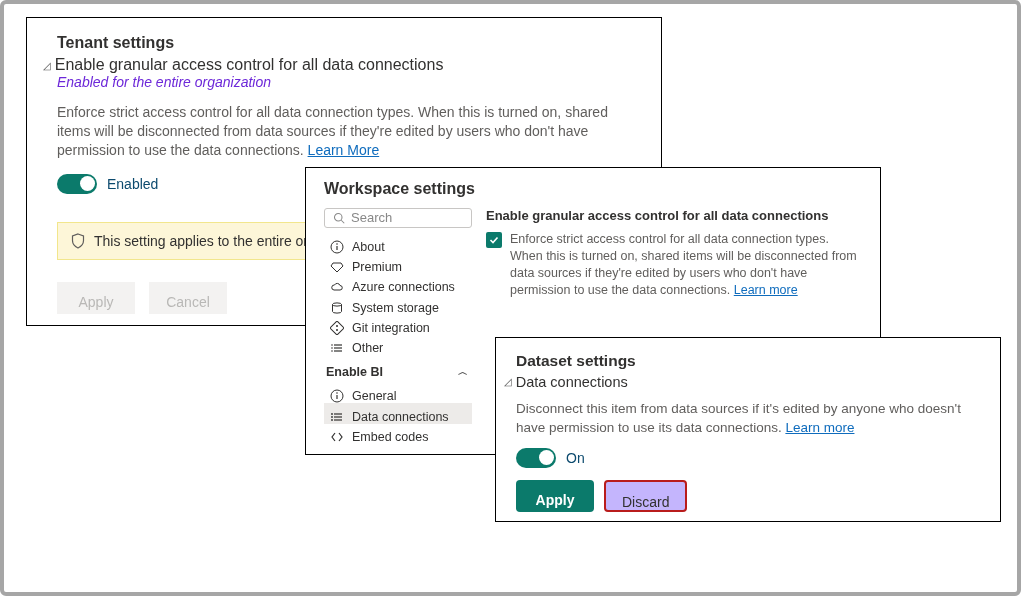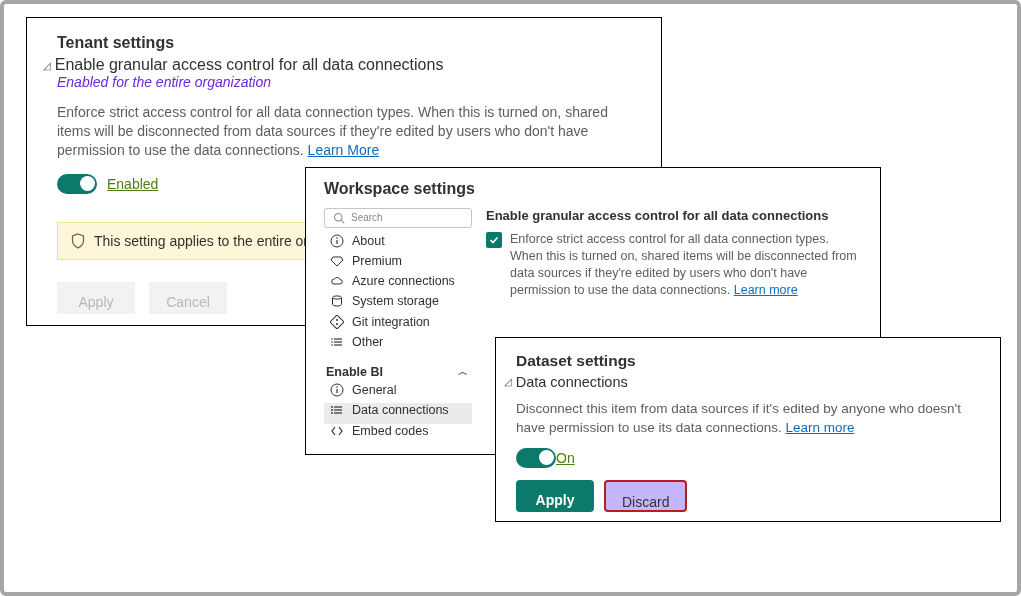--- a/index.html
+++ b/index.html
@@ -72,21 +72,21 @@
     position: relative;
     cursor: pointer;
   }
   .toggle.on { background: #0b7a6b; }
   .toggle .knob {
     position: absolute; top: 2.5px;
     width: 15px; height: 15px; border-radius: 50%;
     background: #fff;
   }
   .toggle.on .knob { right: 2.5px; }
-  .toggle-label { font-size: 14px; color: #4d7c0f; text-decoration: underline; }
+  .toggle-label { font-size: 14px; color: #0c4a6e; }
 
   .notice {
     background: #fdf6d8;
     border: 1px solid #f2e68c;
     padding: 10px 12px;
     display: flex;
     align-items: center;
     gap: 8px;
     font-size: 14px;
     color: #323130;
@@ -133,27 +133,27 @@
     flex: none;
     display: flex;
     flex-direction: column;
   }
   .searchbox {
     display: flex; align-items: center; gap: 6px;
     border: 1px solid #c8c6c4;
     border-radius: 3px;
     height: 28px;
     padding: 0 8px;
-    font-size: 10px;
+    font-size: 13px;
     color: #888;
     margin-bottom: 6px;
     background: #fff;
   }
   .nav-item {
-    display: flex; align-items: flex-start; gap: 8px;
+    display: flex; align-items: flex-end; gap: 8px;
     height: 30px;
     padding: 0 6px;
     font-size: 12.5px;
     color: #323130;
     cursor: pointer;
   }
   .nav-item.selected { background: #edebe9; }
   .nav-item .ico { width: 14px; height: 14px; display: flex; align-items:center; justify-content:center; flex:none; }
   .nav-section {
     display:flex; align-items:center; justify-content:space-between;
@@ -207,21 +207,21 @@
     margin-left: -12px;
     margin-bottom: 10px;
   }
   .ds-expand span.lbl { font-size: 14.5px; }
   .ds-desc {
     font-size: 13.5px;
     color: #605e5c;
     line-height: 1.4;
     margin: 2px 0 10px 0;
   }
-  .ds-toggle-row { display:flex; align-items:center; margin-bottom:12px; }
+  .ds-toggle-row { display:flex; align-items:center; gap:10px; margin-bottom:12px; }
   .ds-btn-row { display:flex; gap:10px; }
   .btn.primary {
     background:#0b7a6b; color:#fff; border-radius:4px; font-weight:600;
   }
   .btn.secondary {
     background:#c4b5fd; color:#323130; border:2px solid #b91c1c; border-radius:4px;
   }
 </style>
 </head>
 <body>

